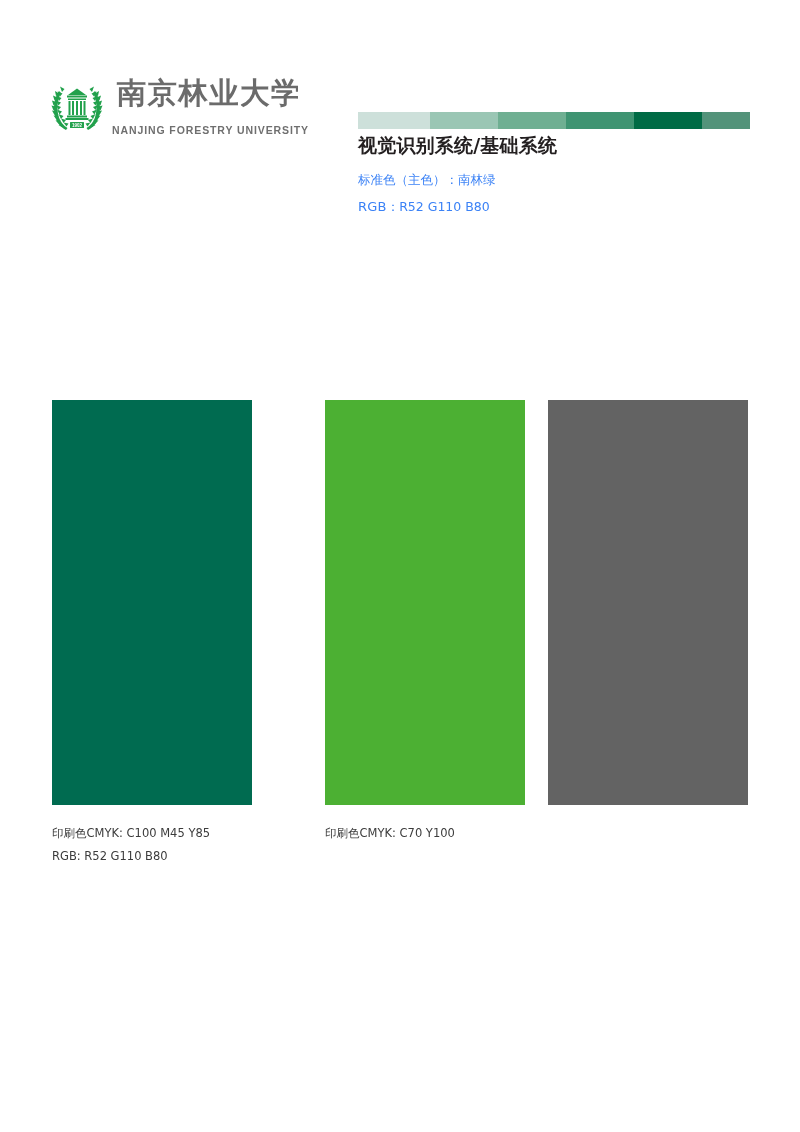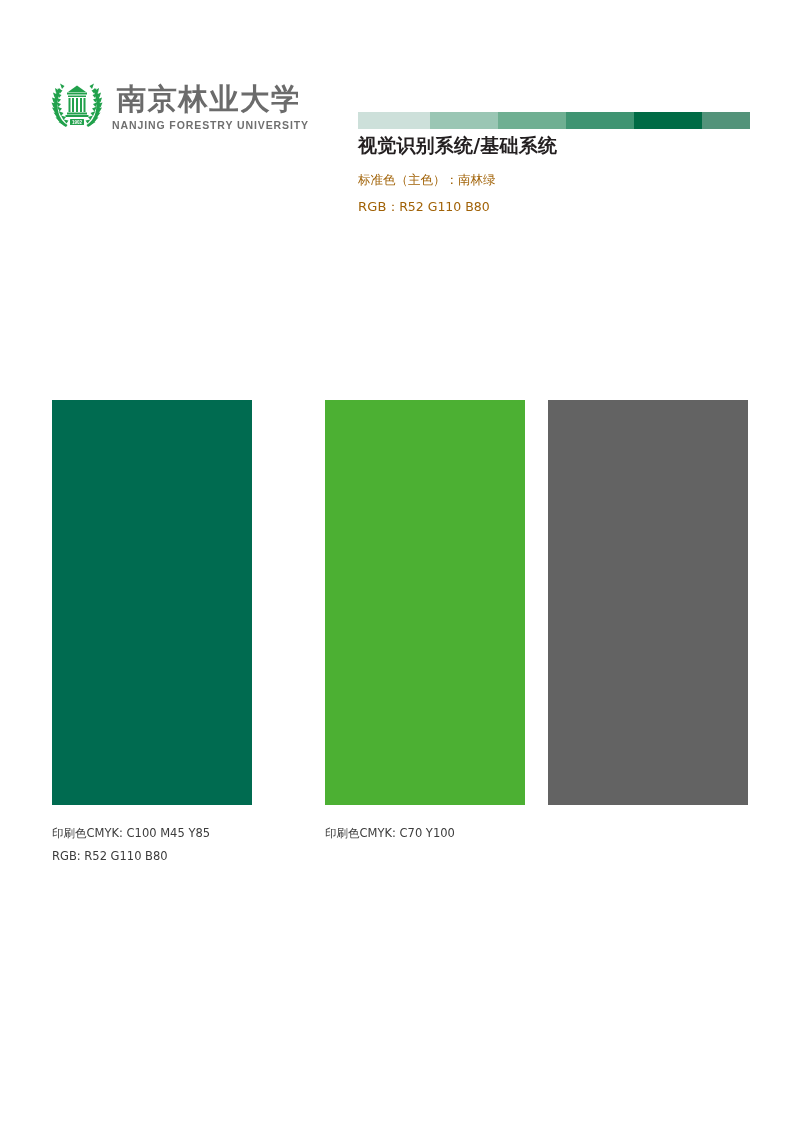--- a/index.html
+++ b/index.html
@@ -24,21 +24,21 @@
   }
 
   
   .logo-block {
     position: absolute;
     left: 48px;
     top: 74px;
     width: 250px;
     height: 62px;
     display: flex;
-    align-items: center;
+    align-items: flex-end;
   }
   .logo-emblem {
     width: 58px;
     height: 56px;
     flex: 0 0 58px;
     position: relative;
   }
   .logo-wordmark {
     margin-left: 6px;
     padding-top: 1px;
@@ -51,21 +51,21 @@
     display: block;
   }
   .wordmark-en {
     font-family: "Liberation Sans", sans-serif;
     font-size: 10.5px;
     font-weight: bold;
     letter-spacing: 0.9px;
     color: #6f6f6f;
     white-space: nowrap;
     line-height: 12px;
-    margin-top: 1px;
+    margin-top: 12px;
   }
 
   
   .grad-strip {
     position: absolute;
     left: 358px;
     top: 112px;
     width: 392px;
     height: 17px;
     display: flex;
@@ -84,21 +84,21 @@
     font-size: 19px;
     font-weight: bold;
     color: #231f20;
     letter-spacing: 0.2px;
     line-height: 18px;
     margin-bottom: 12px;
   }
   .info-line {
     font-family: "DejaVu Sans", "Liberation Sans", sans-serif;
     font-size: 12.5px;
-    color: #a16207;
+    color: #3b82f6;
     line-height: 27px;
     white-space: nowrap;
   }
   .info-line .lbl-sm {
     font-size: 13px;
     letter-spacing: 0.2px;
   }
 
   
   .swatch-row {

